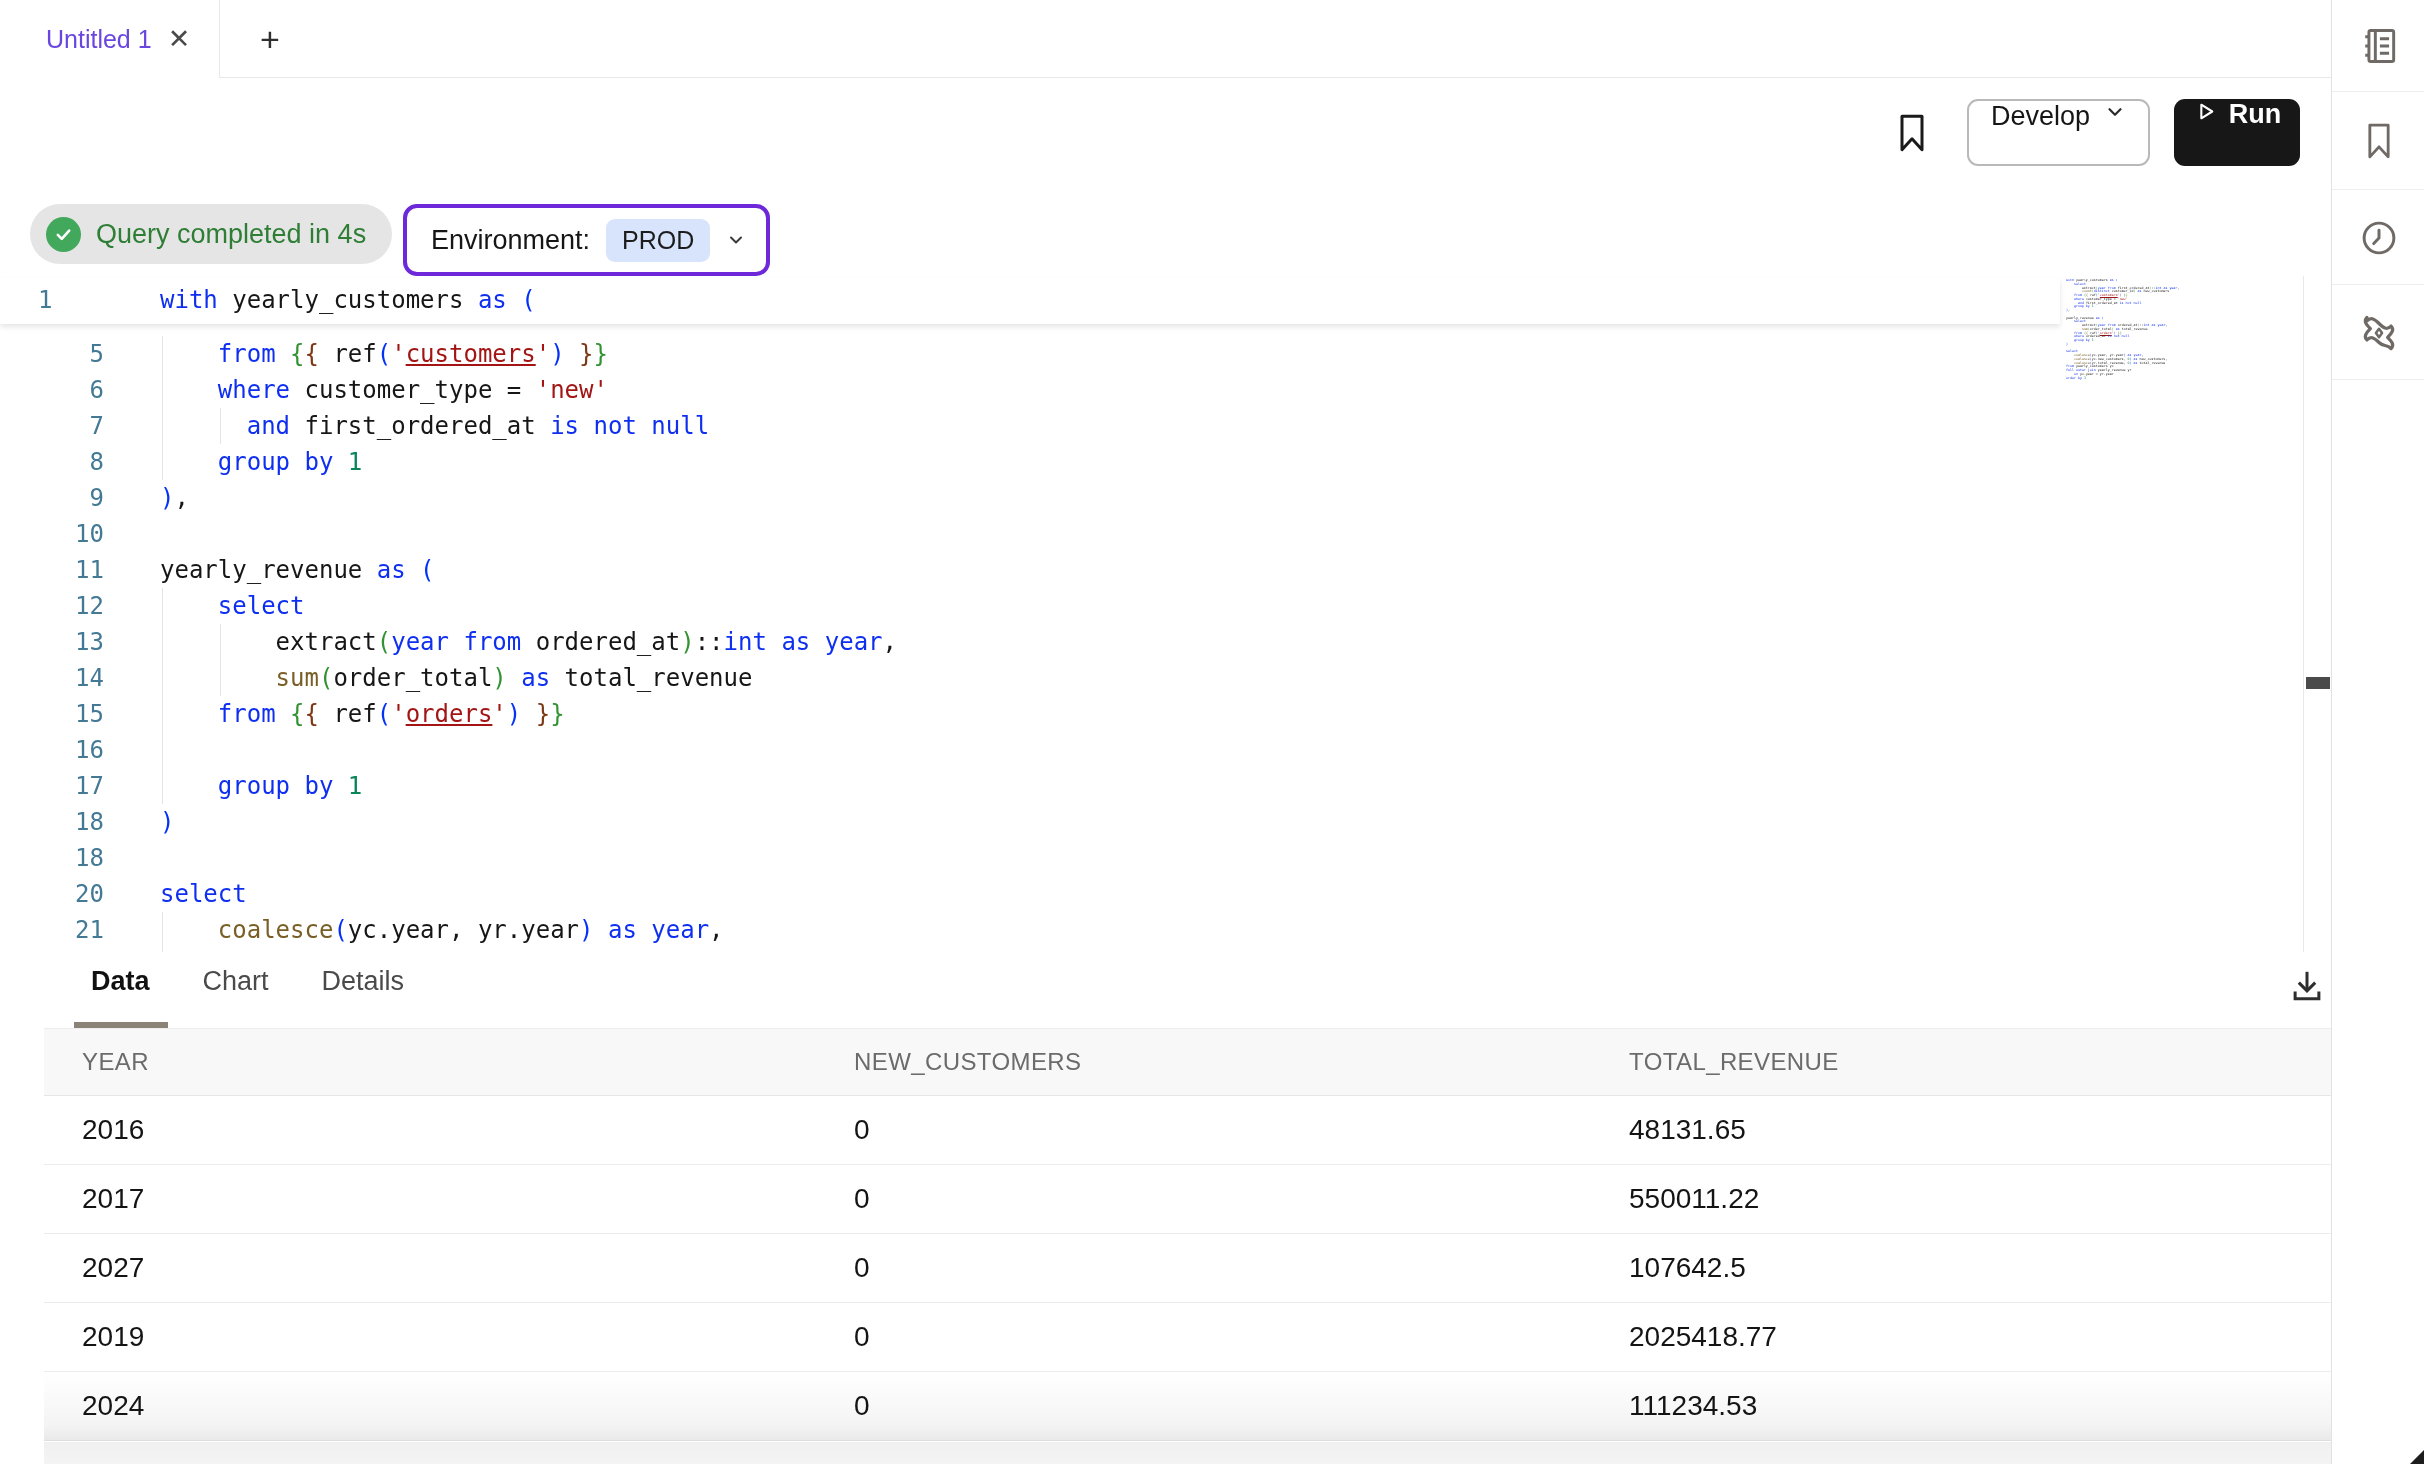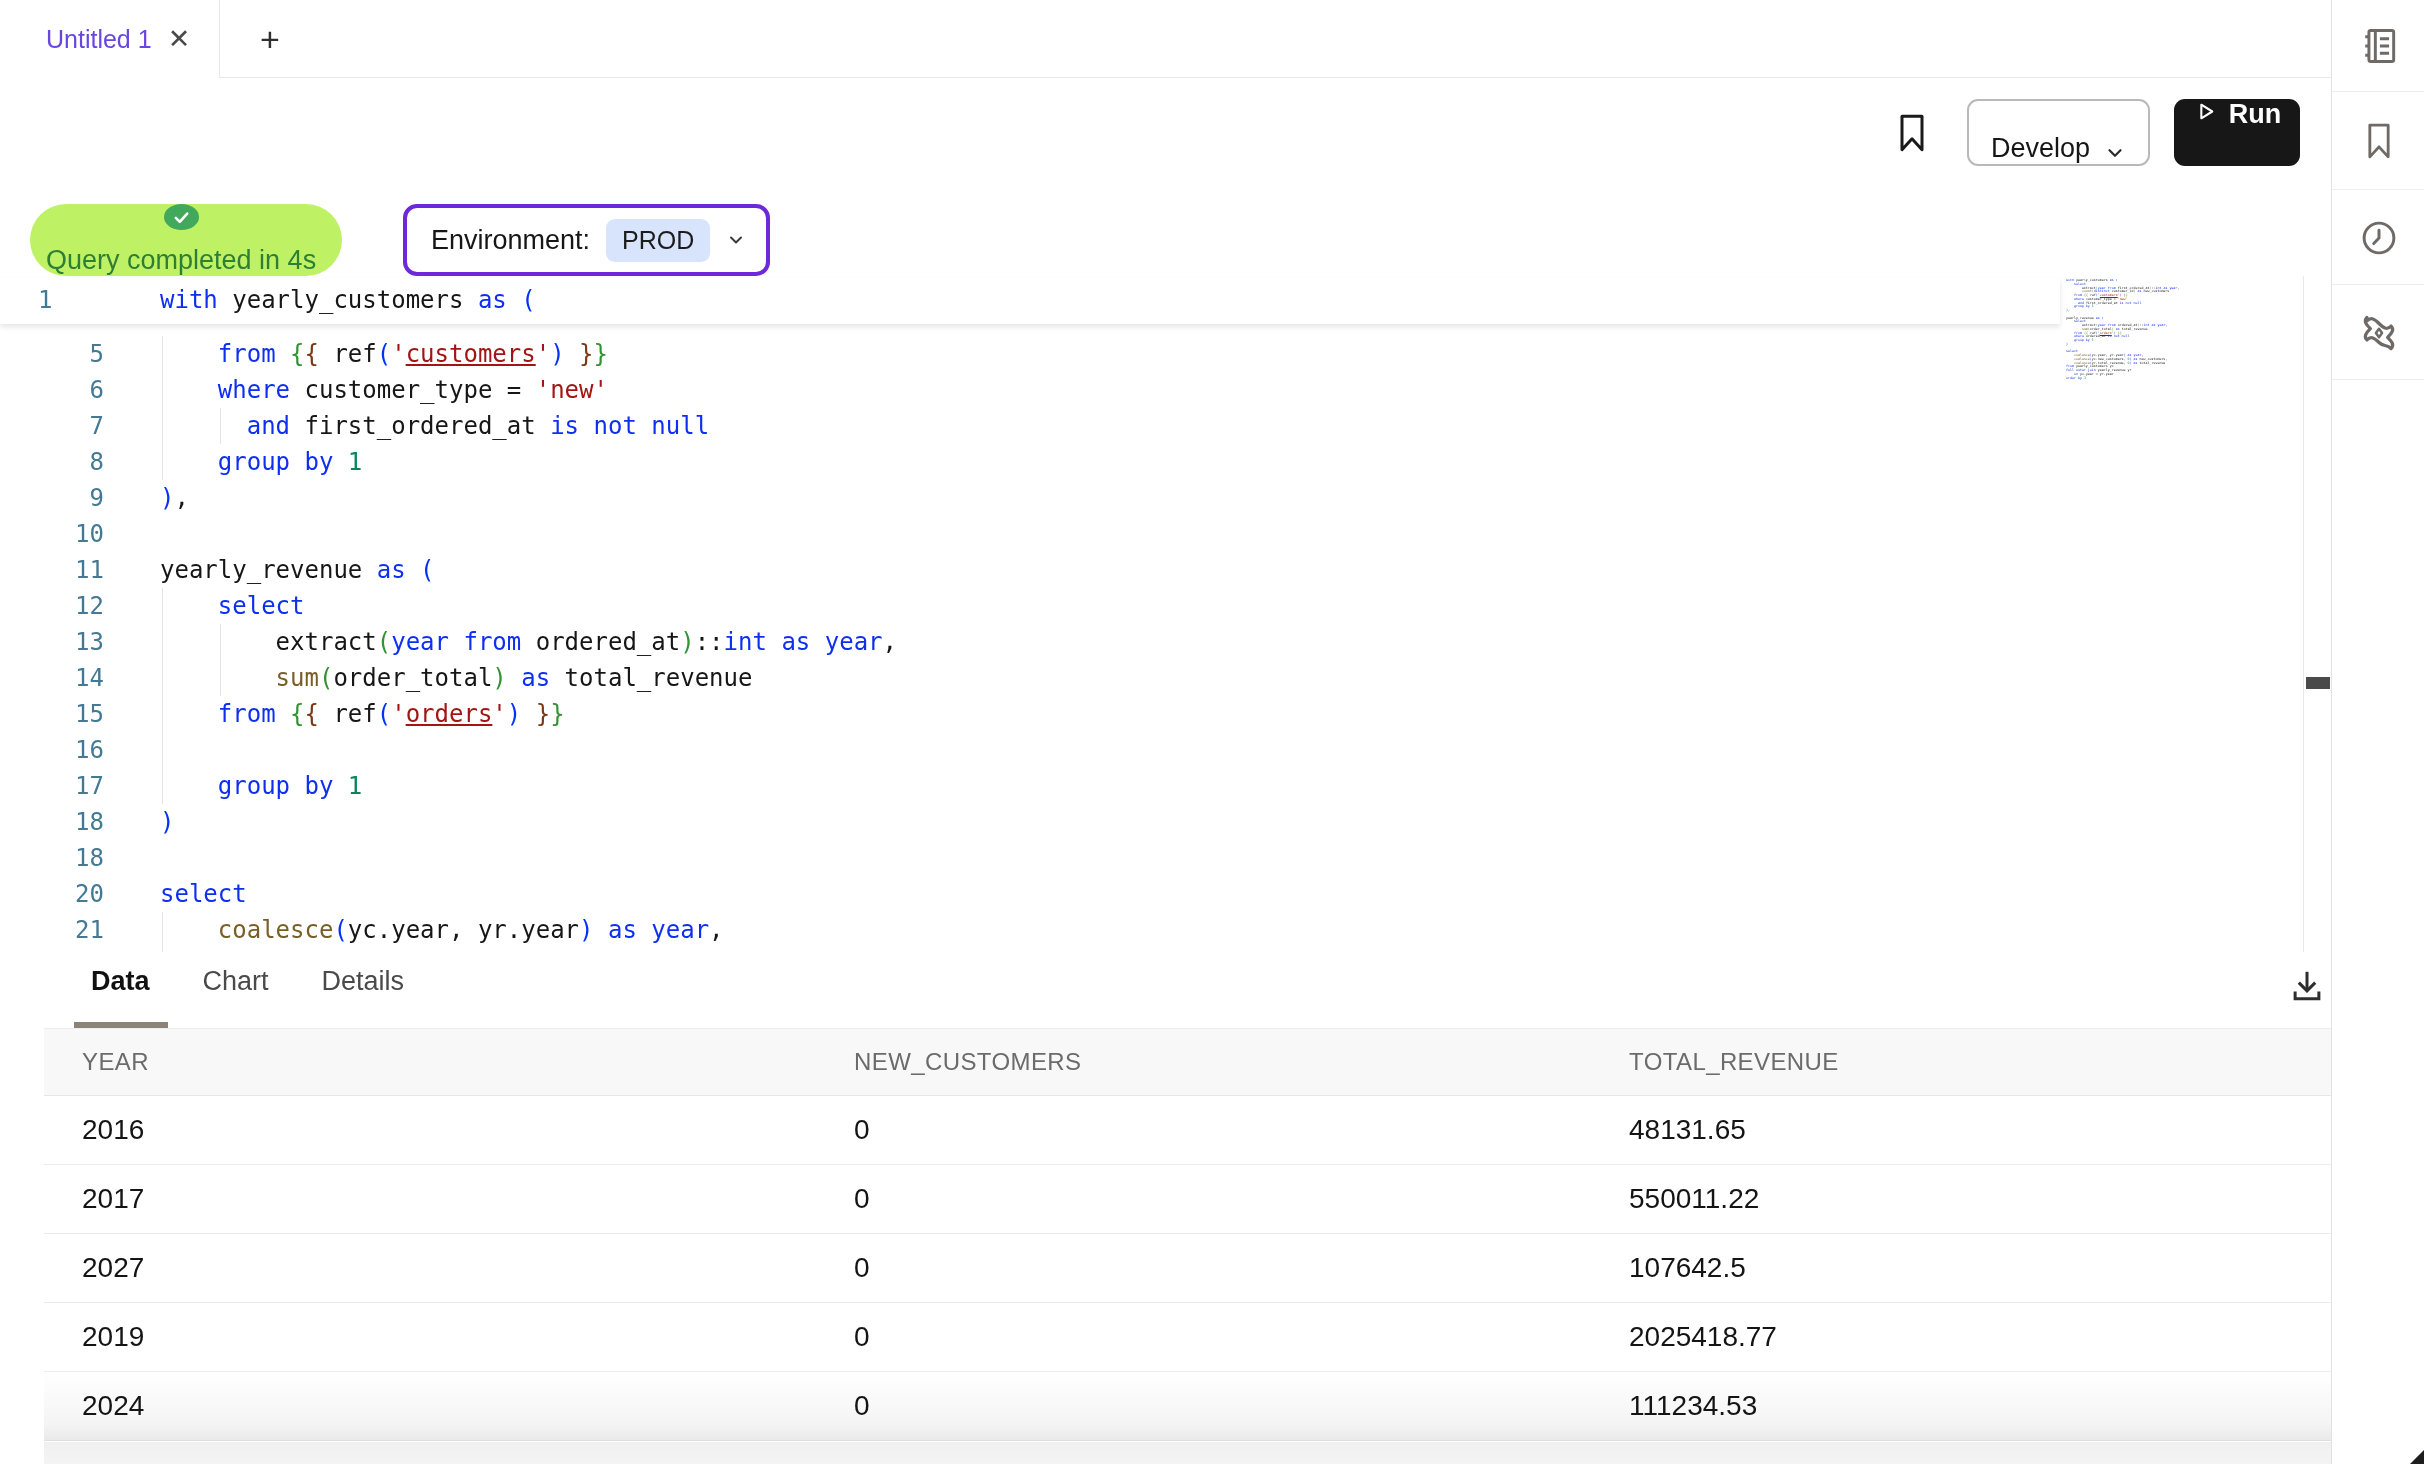--- a/index.html
+++ b/index.html
@@ -15,27 +15,27 @@
   .tab { position:absolute; left:0; top:0; width:220px; height:78px; border-right:1px solid #e8e8e8;
          display:flex; align-items:center; padding-left:46px; gap:16px; background:#fff; }
   .tab-label { font-size:25px; color:#6a46e0; }
   .tab-close { font-size:27px; color:#4a4a4a; line-height:1; cursor:pointer; }
   .newtab { position:absolute; left:240px; top:0; width:60px; height:78px; display:flex; align-items:center; justify-content:center;
             font-size:34px; color:#2e2e2e; font-weight:300; }
 
   
   .bm-btn { left:1888px; top:108px; width:48px; height:50px; display:flex; align-items:center; justify-content:center; }
   .develop-btn { left:1967px; top:99px; width:183px; height:67px; border:2px solid #b9b9b9; border-radius:11px; background:#fff;
-                 display:flex; align-items:flex-end; justify-content:center; gap:14px; font-size:27px; font-weight:500; color:#161616; }
+                 display:flex; align-items:flex-start; justify-content:center; gap:14px; font-size:27px; font-weight:500; color:#161616; }
   .run-btn { left:2174px; top:99px; width:126px; height:67px; background:#171717; border-radius:11px; color:#fff;
              display:flex; align-items:flex-start; justify-content:center; gap:11px; font-size:27px; font-weight:600; }
 
   
-  .status-pill { left:30px; top:204px; height:72px; border-radius:36px; background:#bef264;
-                 display:inline-flex; align-items:center; gap:15px; padding:0 26px 0 16px;flex-direction:column; }
+  .status-pill { left:30px; top:204px; height:60px; border-radius:36px; background:#e5e5e5;
+                 display:inline-flex; align-items:center; gap:15px; padding:0 26px 0 16px; }
   .status-check { width:35px; height:35px; border-radius:50%; background:#41a85c; display:flex; align-items:center; justify-content:center; }
   .status-text { font-size:27px; font-weight:500; color:#2e7e35; }
   .env-pill { left:403px; top:204px; height:72px; border-radius:14px; border:4px solid #6d28d9; background:#fff;
               display:inline-flex; align-items:center; gap:16px; padding:0 20px 0 24px; }
   .env-label { font-size:27px; color:#161616; }
   .env-badge { background:#d7e4fc; border-radius:9px; padding:7px 16px; font-size:25px; font-weight:500; color:#1c1c1c; }
 
   
   .editor { left:0; top:276px; width:2303px; height:680px; background:#fff; overflow:hidden; }
   .code-line { position:absolute; left:0; width:100%; height:36px; line-height:36px;

